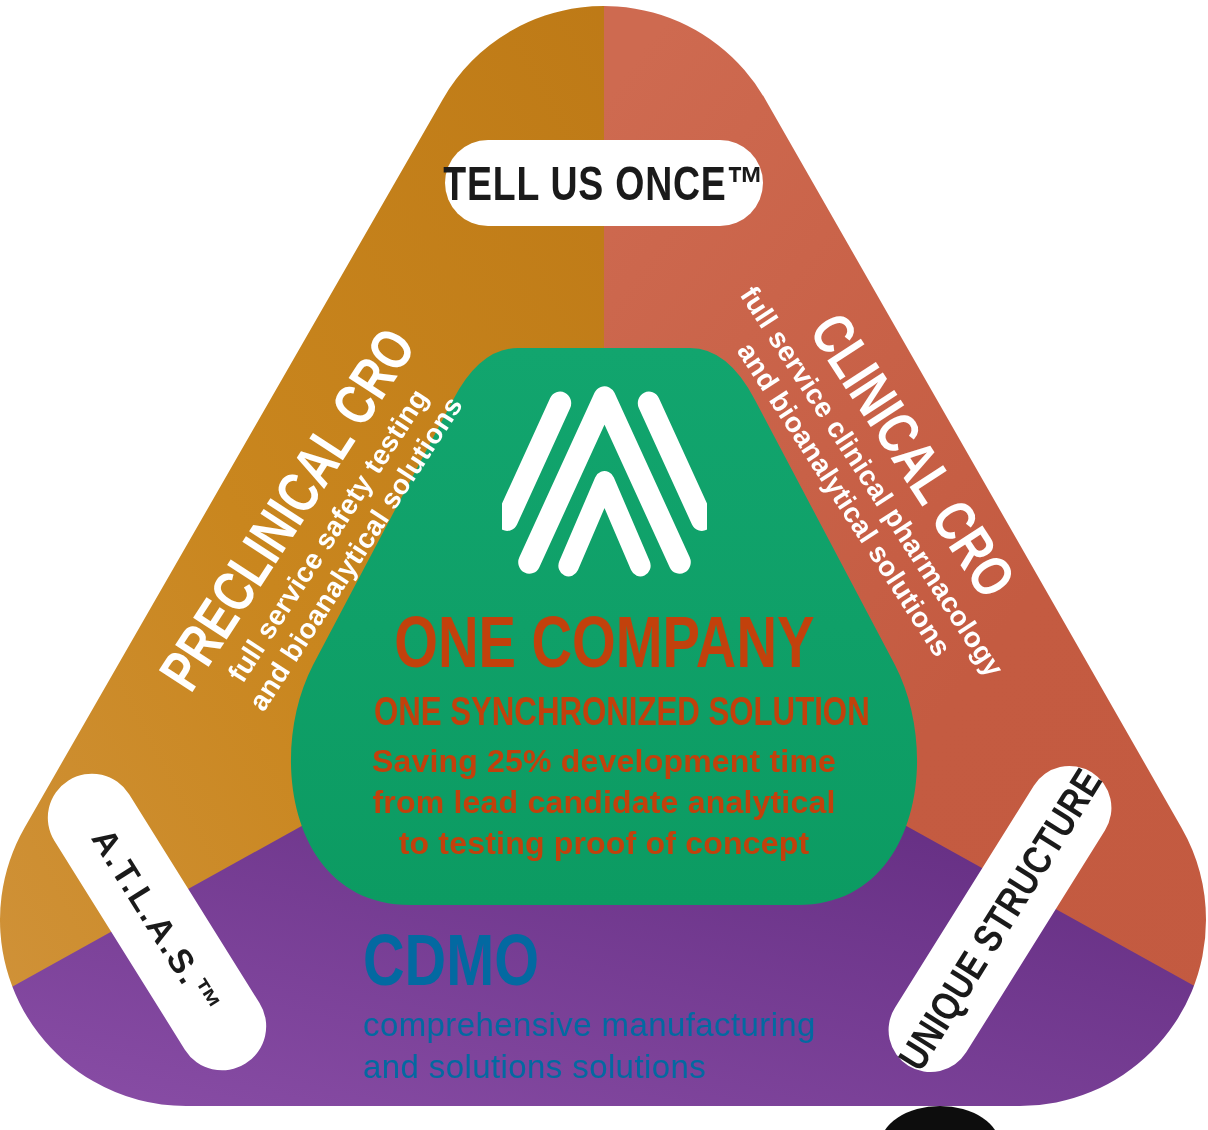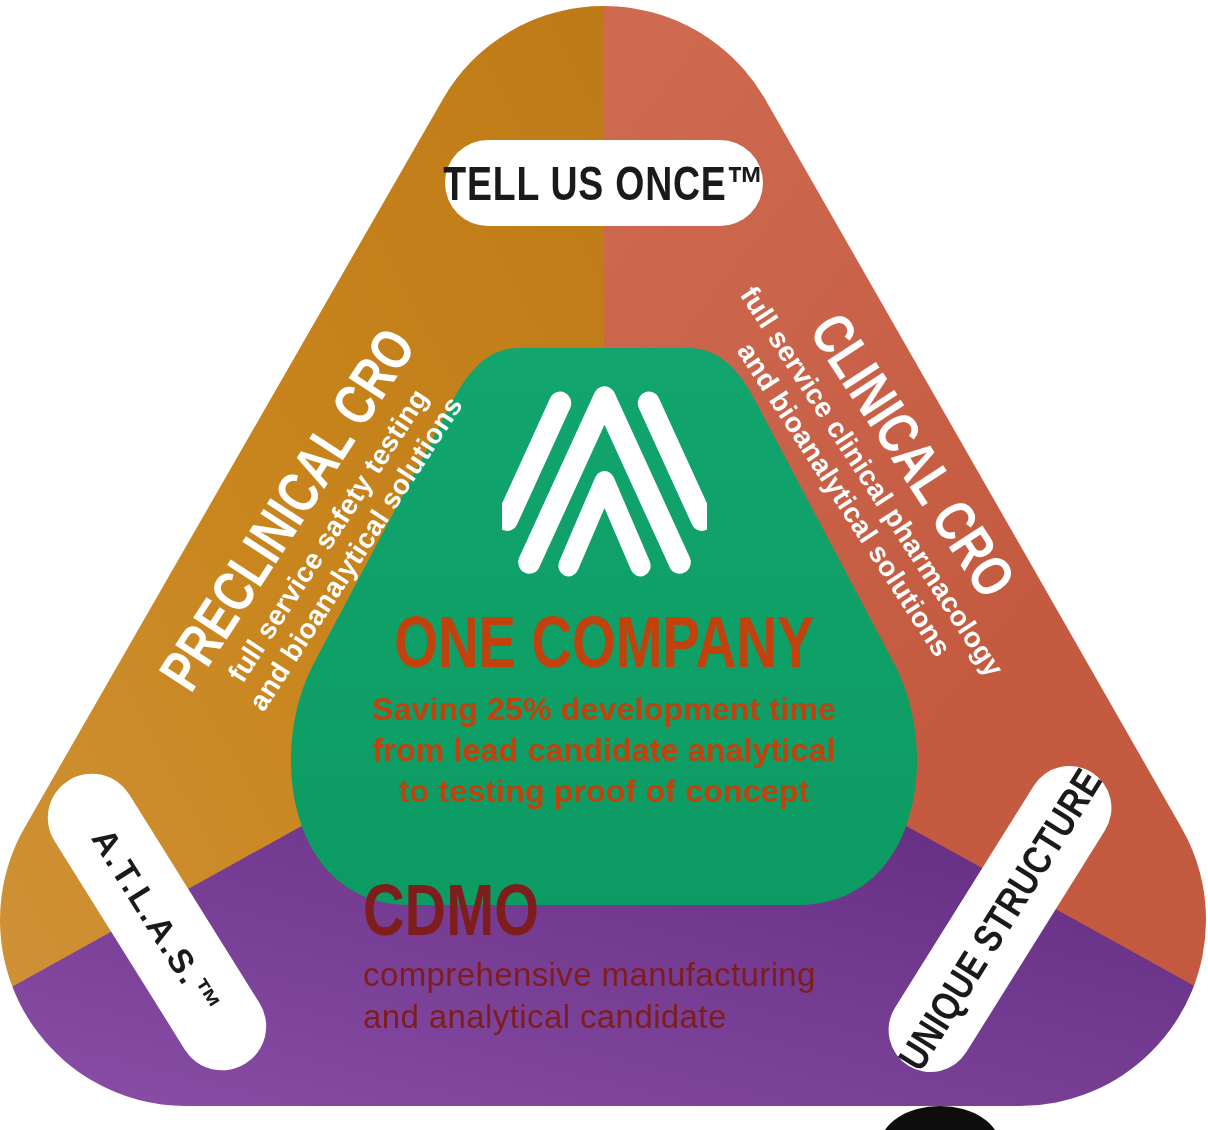--- a/index.html
+++ b/index.html
@@ -23,21 +23,21 @@
   .side-block .title span{display:inline-block;transform:scaleX(.78);transform-origin:center;}
   .side-block .sub{font-size:28px;font-weight:700;line-height:33px;letter-spacing:.3px;white-space:nowrap;}
   .preclinical{left:15px;top:462px;width:600px;transform:rotate(-57deg);}
   .clinical{left:575px;top:408px;width:620px;transform:rotate(57deg);}
   .center-wrap{position:absolute;left:304px;top:372px;width:600px;text-align:center;color:#c2410c;}
   .center-logo{display:block;margin:8px auto 0 auto;}
   .center-title{margin-top:22px;font-size:72px;font-weight:700;line-height:80px;white-space:nowrap;}
   .center-title span,.center-sub span{display:inline-block;transform:scaleX(.78);transform-origin:center;}
   .center-sub{margin-top:6px;font-size:40px;font-weight:700;line-height:46px;white-space:nowrap;}
   .center-body{margin-top:7px;font-size:32px;font-weight:700;line-height:41px;letter-spacing:.2px;}
-  .cdmo-block{position:absolute;left:363px;top:872px;color:#7f1d1d;text-align:left;}
+  .cdmo-block{position:absolute;left:363px;top:922px;color:#0369a1;text-align:left;}
   .cdmo-block .title{font-size:72px;font-weight:700;line-height:76px;white-space:nowrap;}
   .cdmo-block .title span{display:inline-block;transform:scaleX(.8);transform-origin:left center;}
   .cdmo-block .sub{margin-top:6px;font-size:33px;font-weight:400;line-height:42px;letter-spacing:.4px;white-space:nowrap;}
 </style>
 </head>
 <body>
 
 <div class="stage">
 
   <svg class="bg-svg" width="1208" height="1130" viewBox="0 0 1208 1130">
@@ -100,34 +100,37 @@
       <g stroke="#ffffff" fill="none" stroke-linecap="round" stroke-linejoin="round">
         <path d="M16,102 L60,10 L104,102" stroke-width="13"></path>
         <path d="M3,78 L34,13" stroke-width="13"></path>
         <path d="M86,13 L117,78" stroke-width="13"></path>
         <path d="M39,104 L60,57 L81,104" stroke-width="12"></path>
       </g>
     </svg>
     <div class="center-title">
       <span>ONE COMPANY</span>
     </div>
+    <div class="center-sub">
+      <span>ONE SYNCHRONIZED SOLUTION</span>
+    </div>
     <div class="center-body">
       <div>Saving 25% development time</div>
       <div>from lead candidate analytical</div>
       <div>to testing proof of concept</div>
     </div>
   </div>
 
   <div class="cdmo-block">
     <div class="title">
       <span>CDMO</span>
     </div>
     <div class="sub">
       <div>comprehensive manufacturing</div>
-      <div>and analytical candidate</div>
+      <div>and solutions solutions</div>
     </div>
   </div>
 
   <div class="pill pill-top">
     <span class="txt">TELL US ONCE™</span>
   </div>
 
   <div class="pill pill-atlas">
     <span class="txt">A.T.L.A.S.™</span>
   </div>

